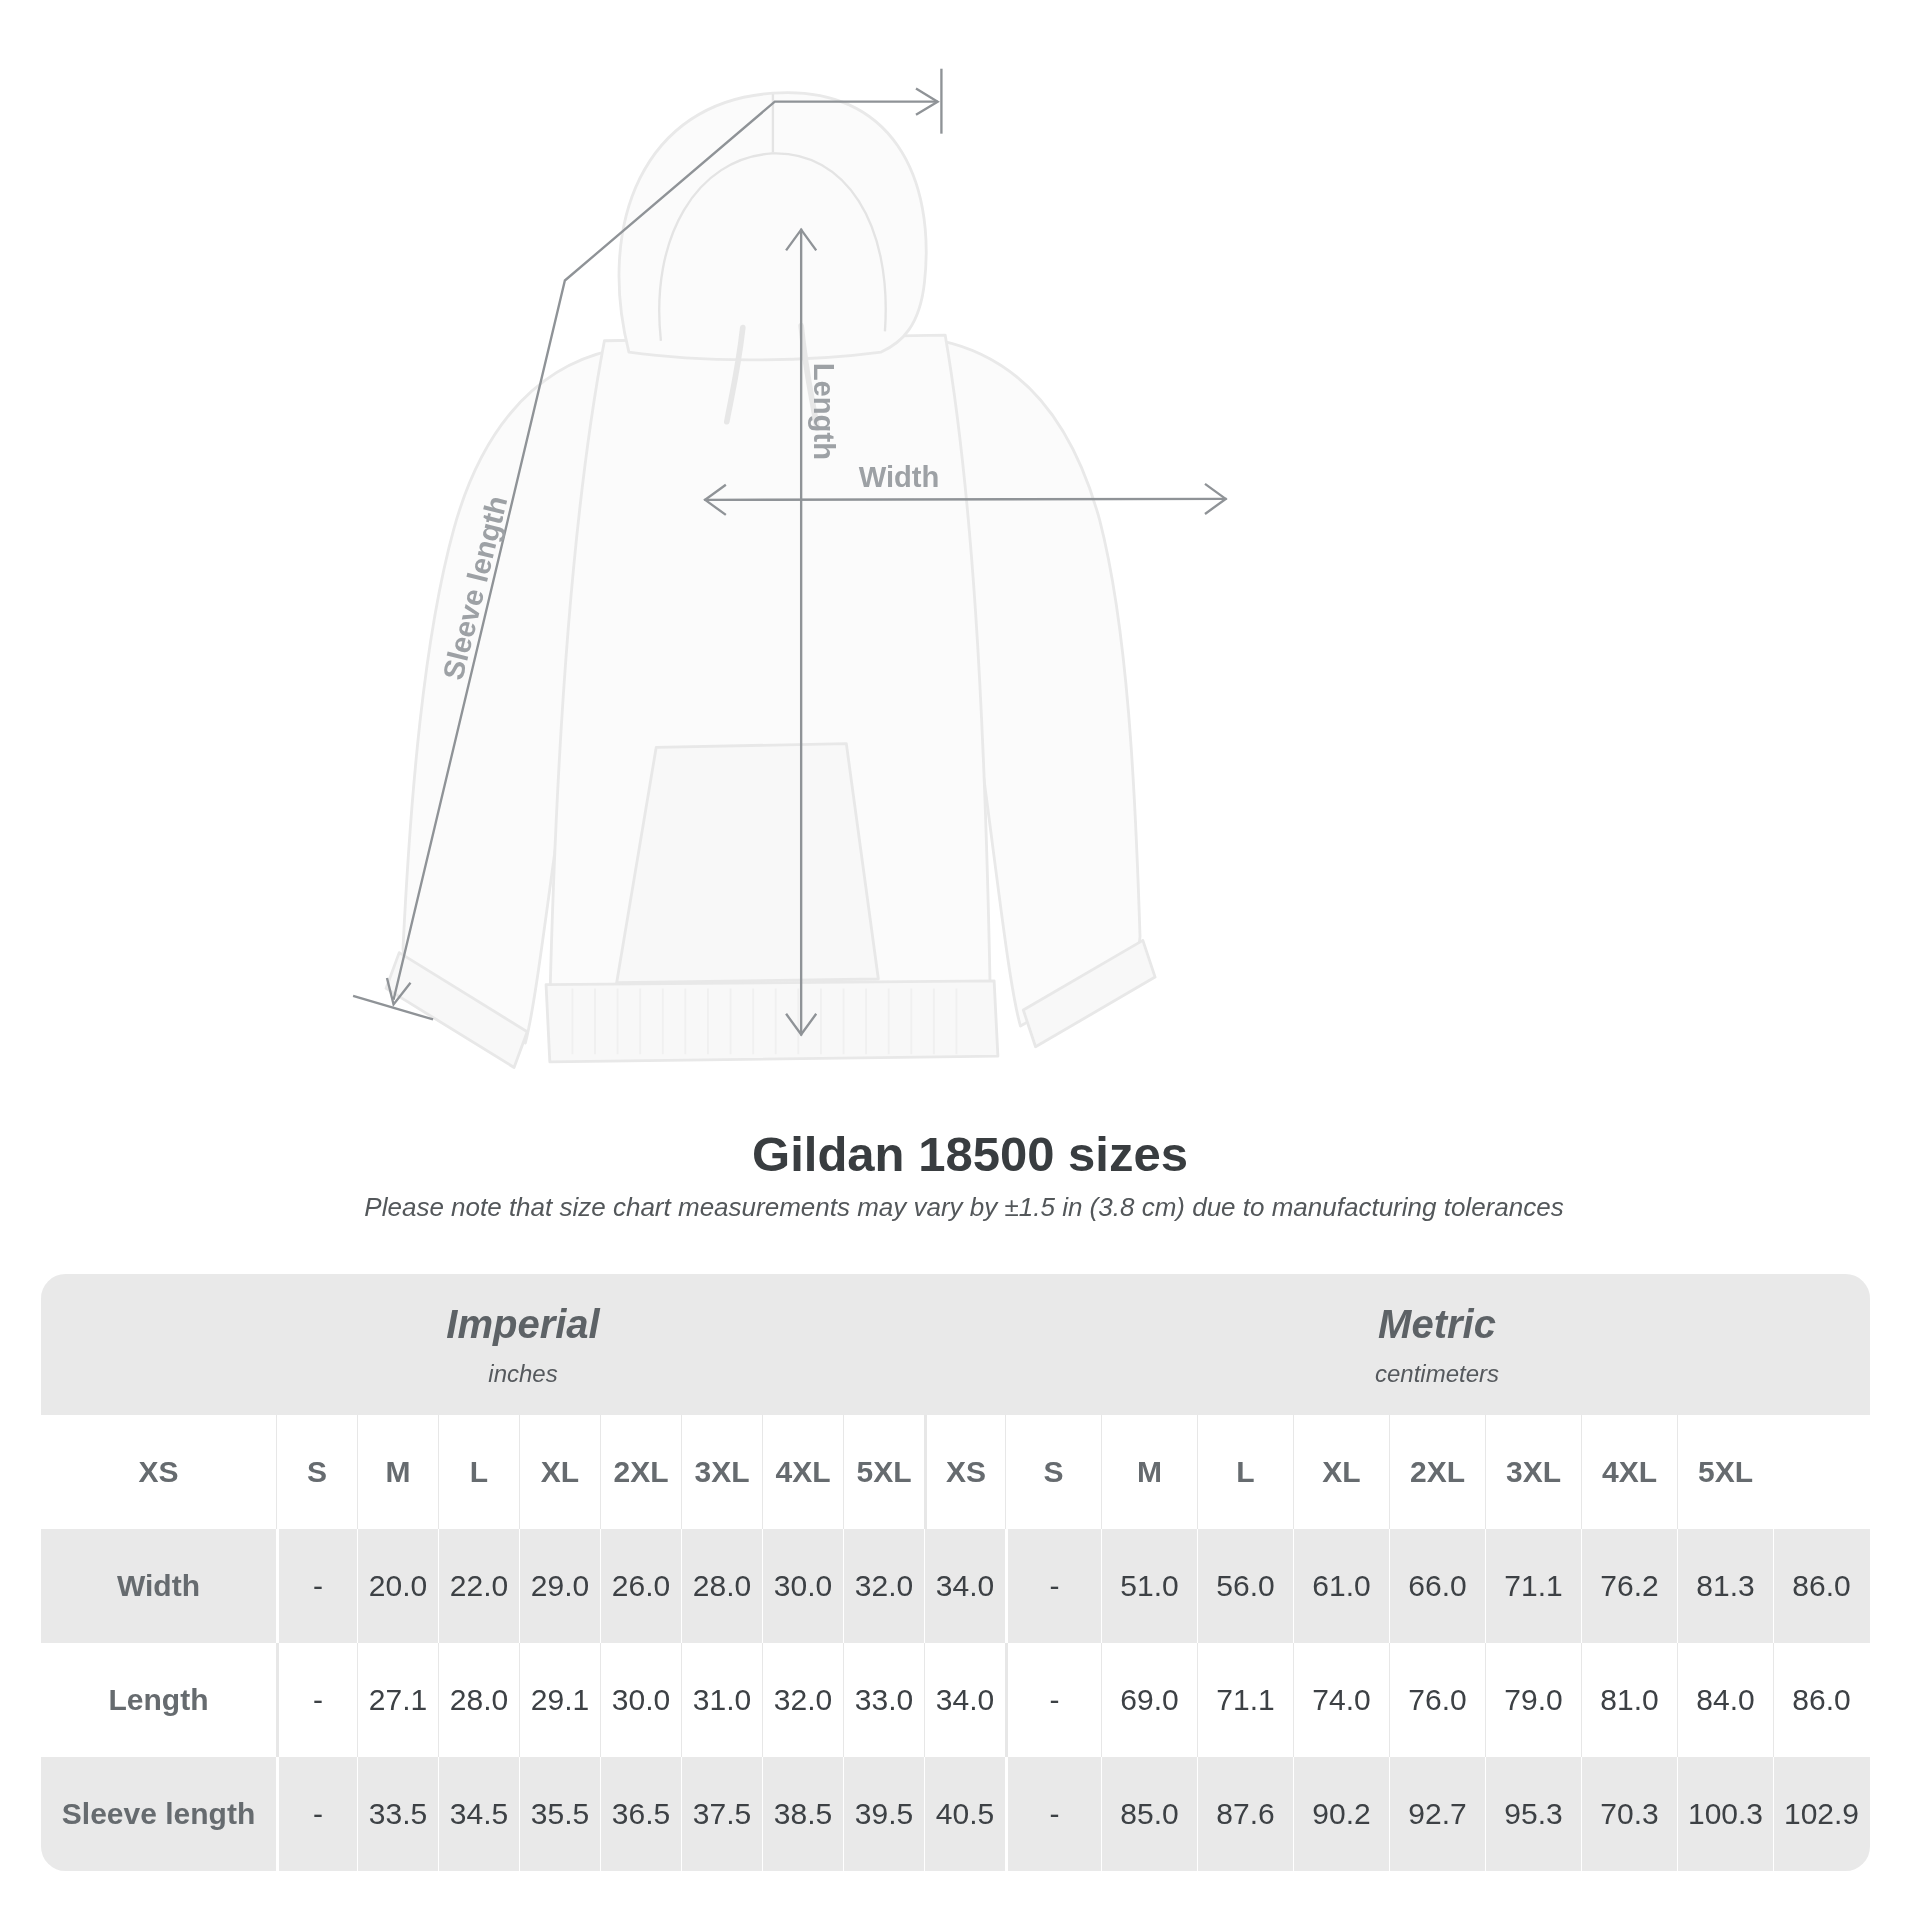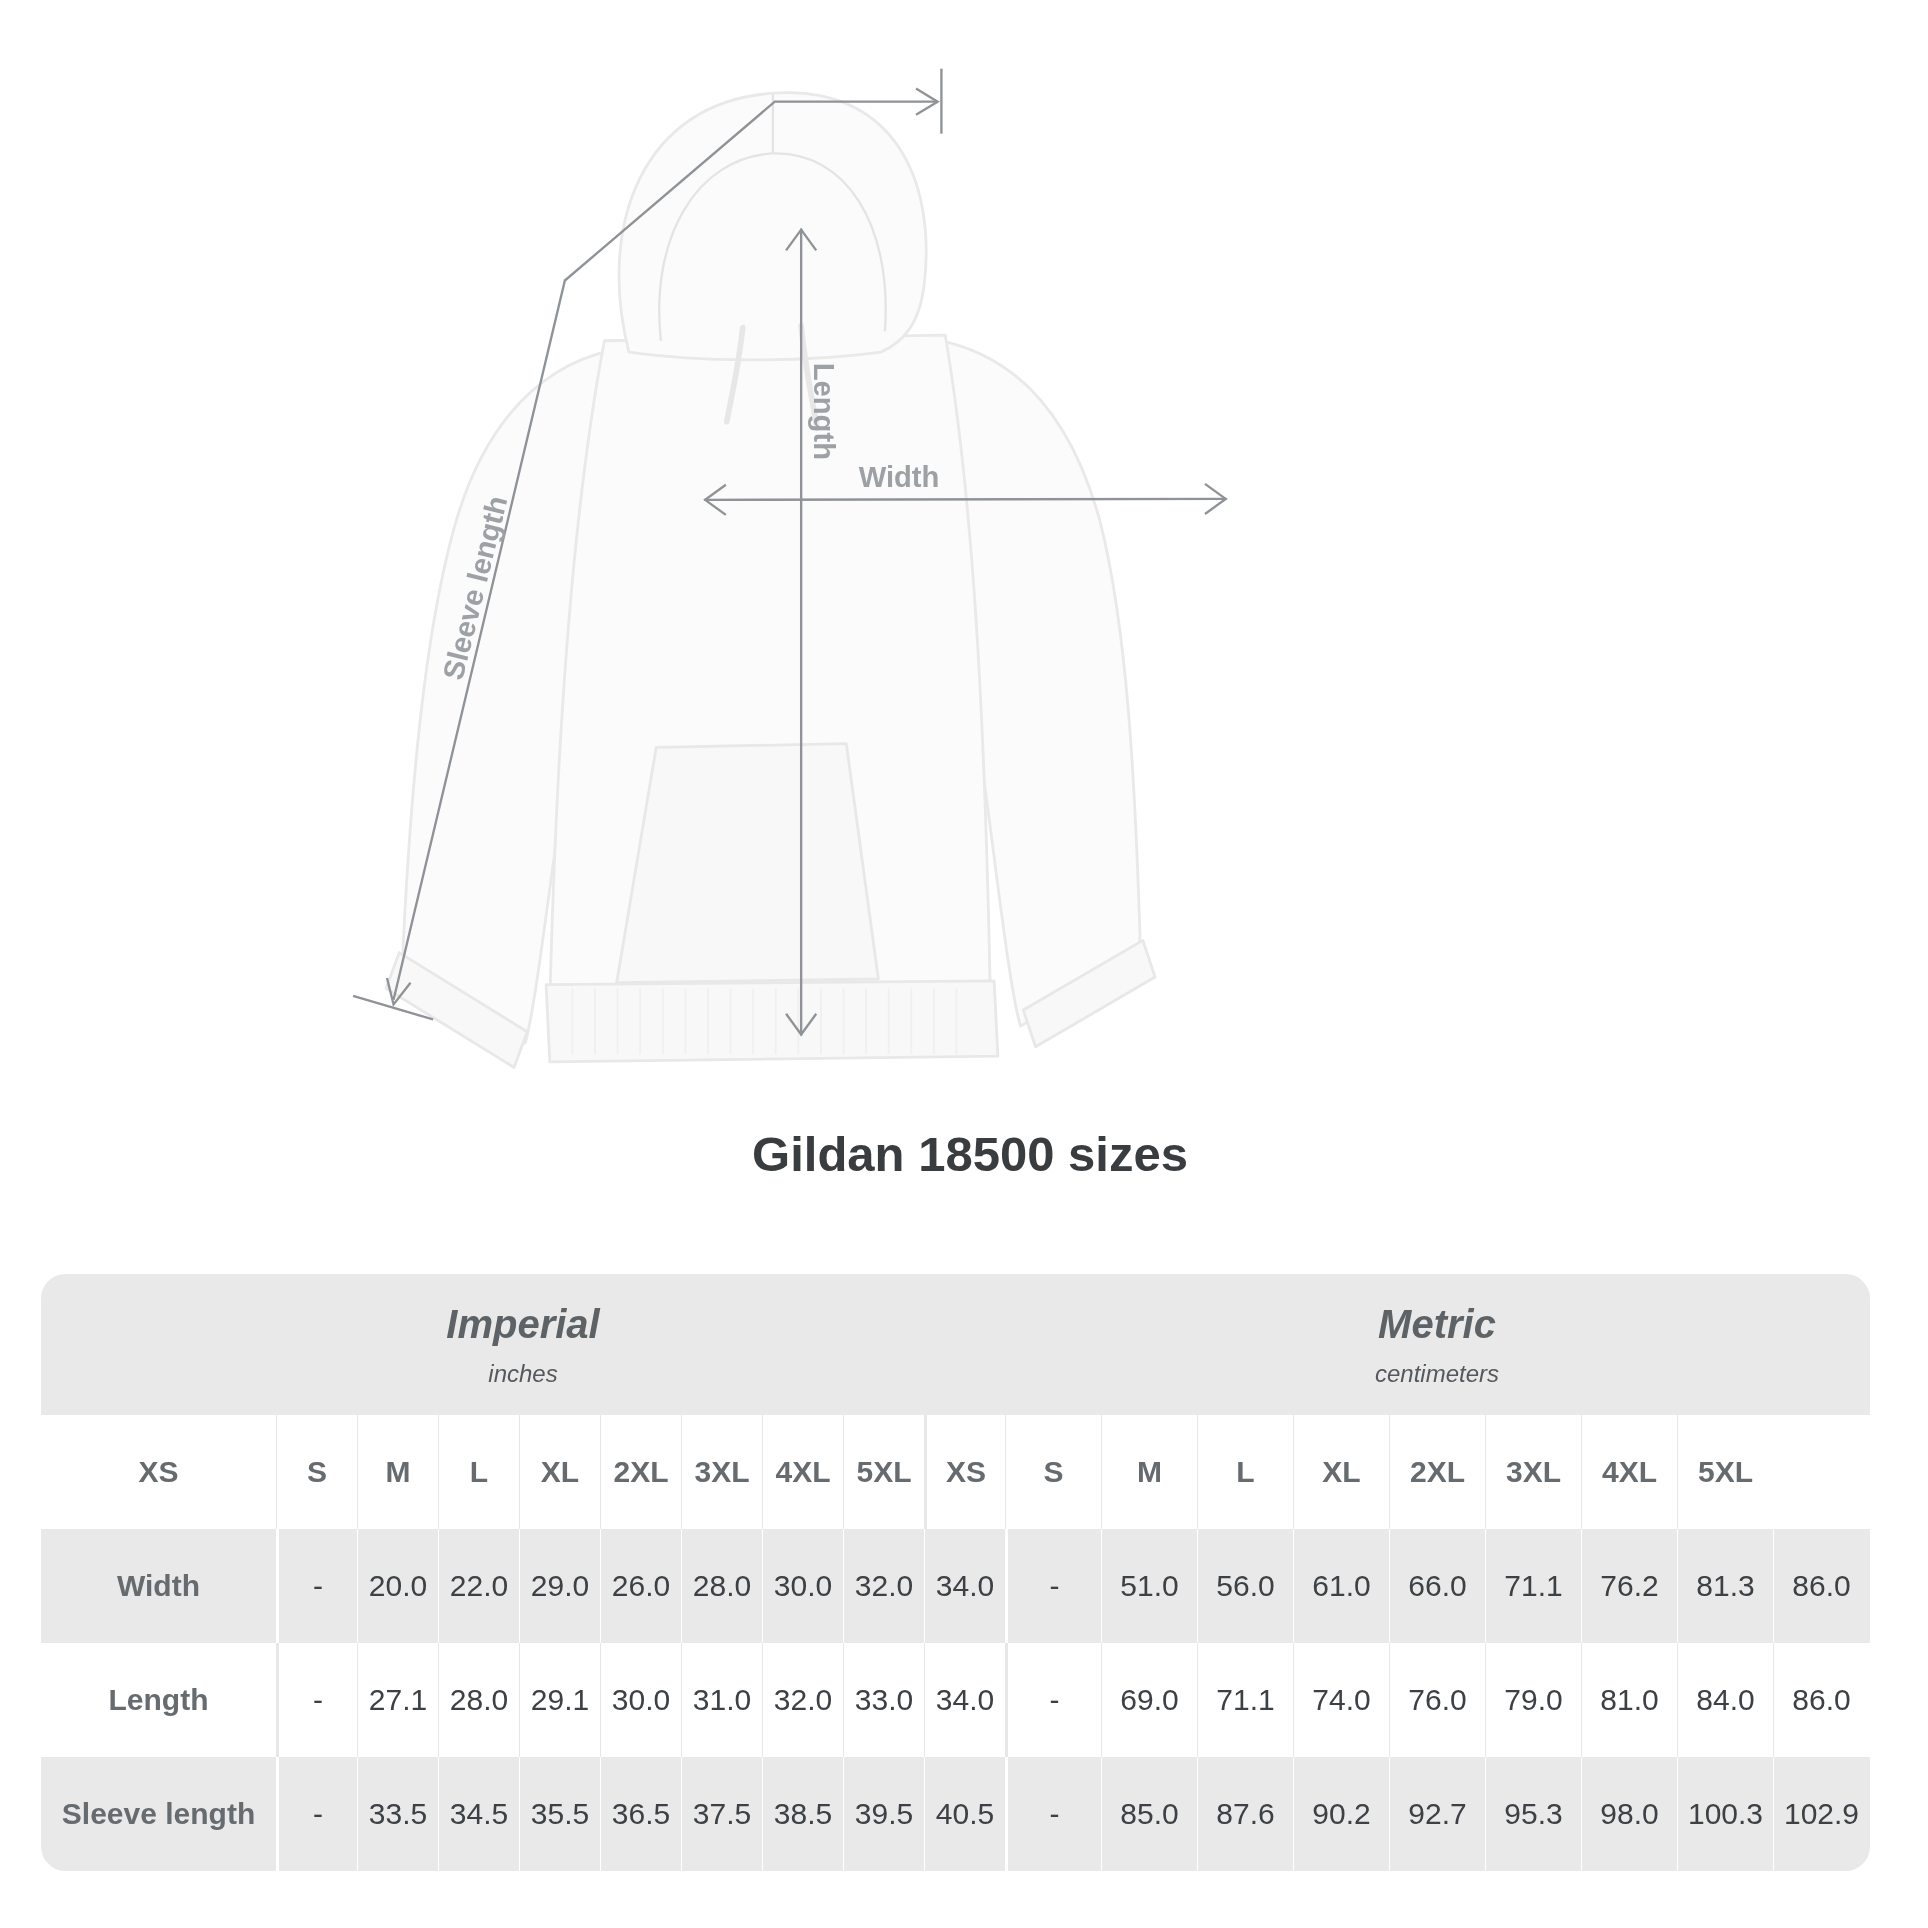--- a/index.html
+++ b/index.html
@@ -81,20 +81,21 @@
       <polyline class="mline" points="771,515 749,531 771,547"></polyline>
       <polyline class="mline" points="1280,514 1302,530 1280,546"></polyline>
 
       <text class="mlabel" transform="translate(865 437) rotate(90)" text-anchor="middle">Length</text>
       <text class="mlabel" x="955" y="517" text-anchor="middle">Width</text>
       <text class="mlabel" transform="translate(515 627) rotate(-76)" text-anchor="middle">Sleeve length</text>
     </g>
   </svg>
 
   <div class="title">Gildan 18500 sizes</div>
+  <div class="subtitle">Please note that size chart measurements may vary by ±1.5 in (3.8 cm) due to manufacturing tolerances</div>
 
   <div class="size-table">
 
     <div class="header-band">
       <div class="unit-group unit-imperial">
         <div class="unit-title">Imperial</div>
         <div class="unit-sub">inches</div>
       </div>
       <div class="unit-group unit-metric">
         <div class="unit-title">Metric</div>
@@ -177,20 +178,20 @@
       <div class="cell num">37.5</div>
       <div class="cell num">38.5</div>
       <div class="cell num">39.5</div>
       <div class="cell num">40.5</div>
       <div class="cell num c-sec">-</div>
       <div class="cell num">85.0</div>
       <div class="cell num">87.6</div>
       <div class="cell num">90.2</div>
       <div class="cell num">92.7</div>
       <div class="cell num">95.3</div>
-      <div class="cell num">98.0</div>
+      <div class="cell num">70.3</div>
       <div class="cell num">100.3</div>
       <div class="cell num">102.9</div>
     </div>
 
   </div>
 </div>
 
 
 </body></html>

